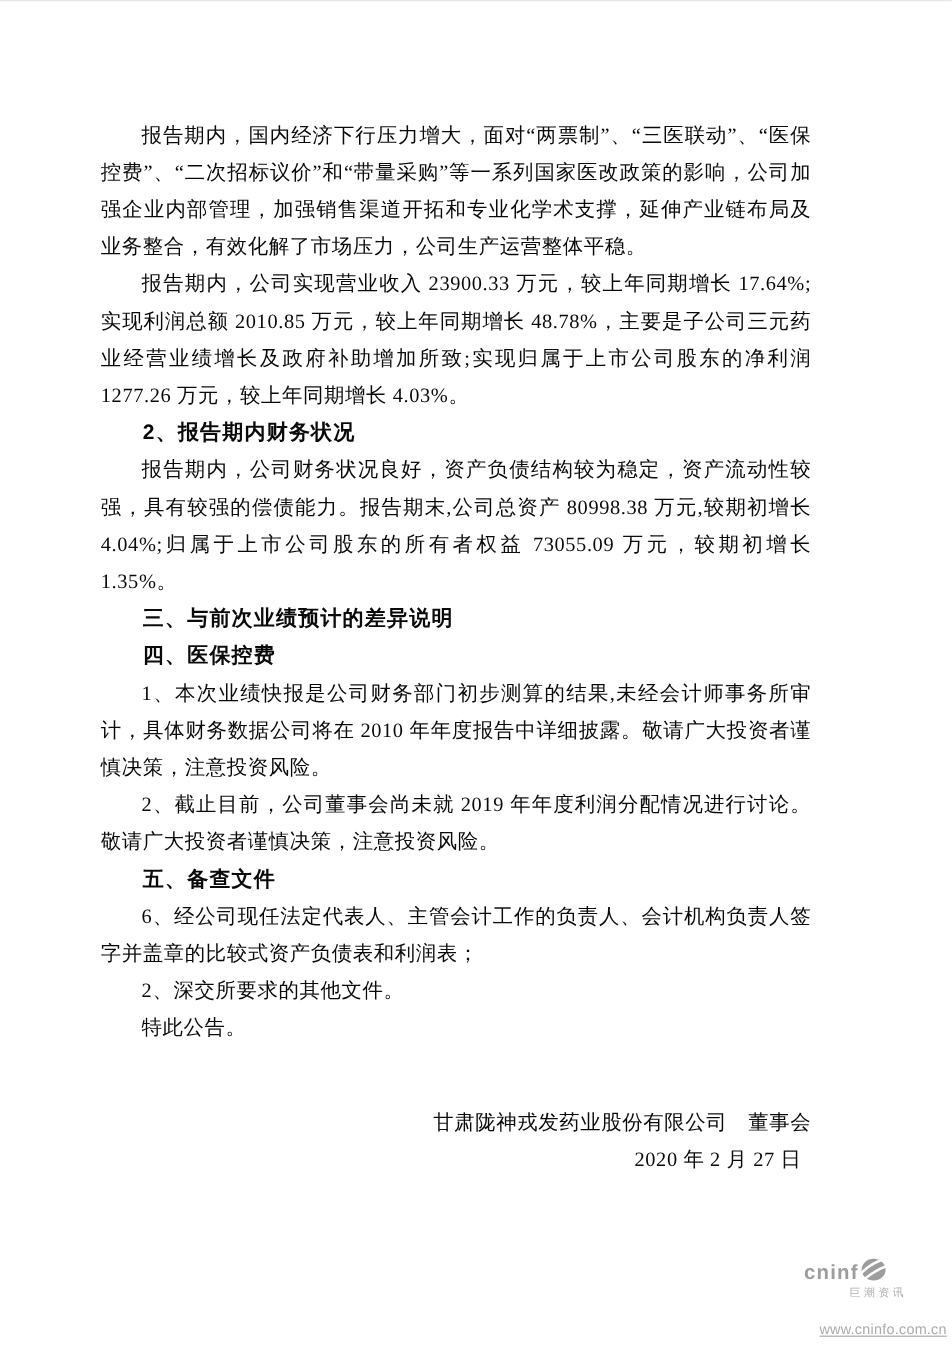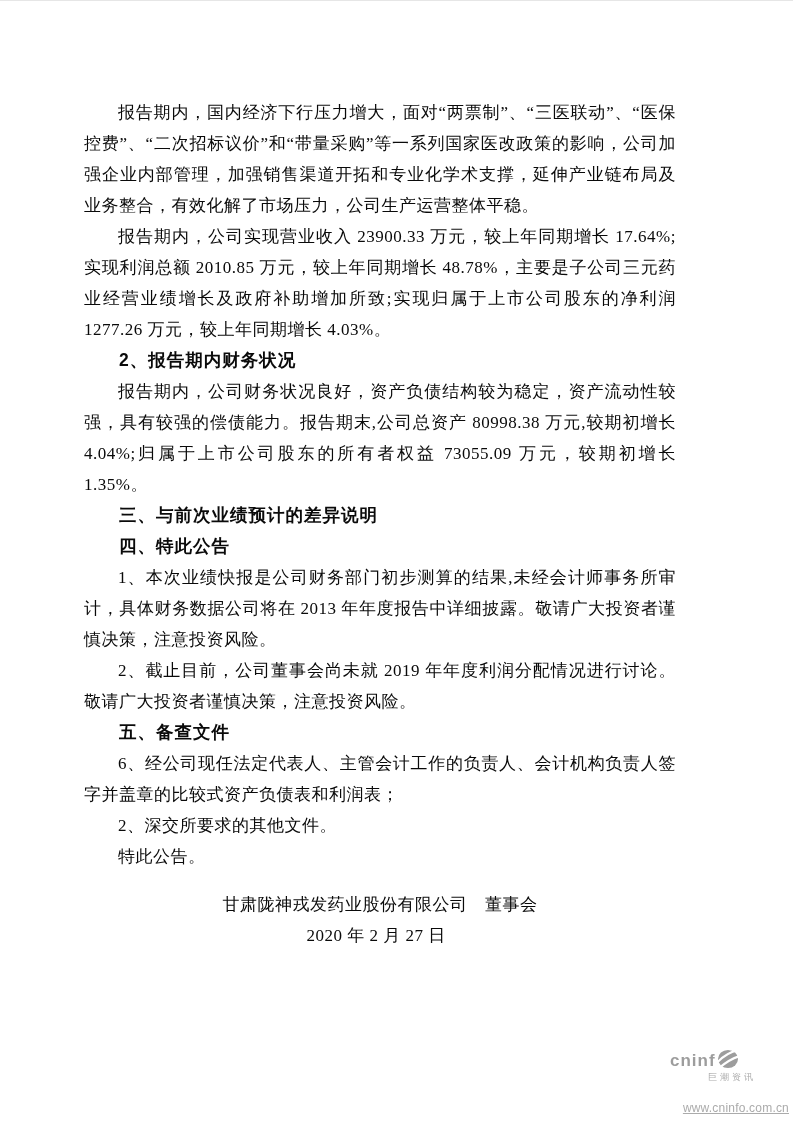--- a/index.html
+++ b/index.html
@@ -35,22 +35,22 @@
     margin: 0;
     text-indent: 2em;
     font-weight: 700;
     font-size: 17.5px;
     line-height: 31px;
     font-family: "Liberation Sans", sans-serif;
     text-align: left;
     letter-spacing: 1px;
   }
   .signature {
-    margin-top: 17px;
-    text-align: center;
+    margin-top: 48px;
+    text-align: right;
   }
   .sig-company {
     margin: 0;
     padding-right: 0;
     text-indent: 0;
   }
   .sig-date {
     margin: 0;
     padding-right: 8px;
     text-indent: 0;
@@ -98,22 +98,22 @@
 </style>
 </head>
 <body>
 
 <div class="content">
   <p class="para">报告期内，国内经济下行压力增大，面对“两票制”、“三医联动”、“医保控费”、“二次招标议价”和“带量采购”等一系列国家医改政策的影响，公司加强企业内部管理，加强销售渠道开拓和专业化学术支撑，延伸产业链布局及业务整合，有效化解了市场压力，公司生产运营整体平稳。</p>
   <p class="para">报告期内，公司实现营业收入 23900.33 万元，较上年同期增长 17.64%;实现利润总额 2010.85 万元，较上年同期增长 48.78%，主要是子公司三元药业经营业绩增长及政府补助增加所致;实现归属于上市公司股东的净利润 1277.26 万元，较上年同期增长 4.03%。</p>
   <p class="heading">2、报告期内财务状况</p>
   <p class="para">报告期内，公司财务状况良好，资产负债结构较为稳定，资产流动性较强，具有较强的偿债能力。报告期末,公司总资产 80998.38 万元,较期初增长 4.04%;归属于上市公司股东的所有者权益 73055.09 万元，较期初增长 1.35%。</p>
   <p class="heading">三、与前次业绩预计的差异说明</p>
-  <p class="heading">四、特此公告</p>
-  <p class="para">1、本次业绩快报是公司财务部门初步测算的结果,未经会计师事务所审计，具体财务数据公司将在 2013 年年度报告中详细披露。敬请广大投资者谨慎决策，注意投资风险。</p>
+  <p class="heading">四、医保控费</p>
+  <p class="para">1、本次业绩快报是公司财务部门初步测算的结果,未经会计师事务所审计，具体财务数据公司将在 2010 年年度报告中详细披露。敬请广大投资者谨慎决策，注意投资风险。</p>
   <p class="para">2、截止目前，公司董事会尚未就 2019 年年度利润分配情况进行讨论。敬请广大投资者谨慎决策，注意投资风险。</p>
   <p class="heading">五、备查文件</p>
   <p class="para">6、经公司现任法定代表人、主管会计工作的负责人、会计机构负责人签字并盖章的比较式资产负债表和利润表；</p>
   <p class="para">2、深交所要求的其他文件。</p>
   <p class="para">特此公告。</p>
 
   <div class="signature">
     <p class="sig-company">甘肃陇神戎发药业股份有限公司　董事会</p>
     <p class="sig-date">2020 年 2 月 27 日</p>
   </div>

